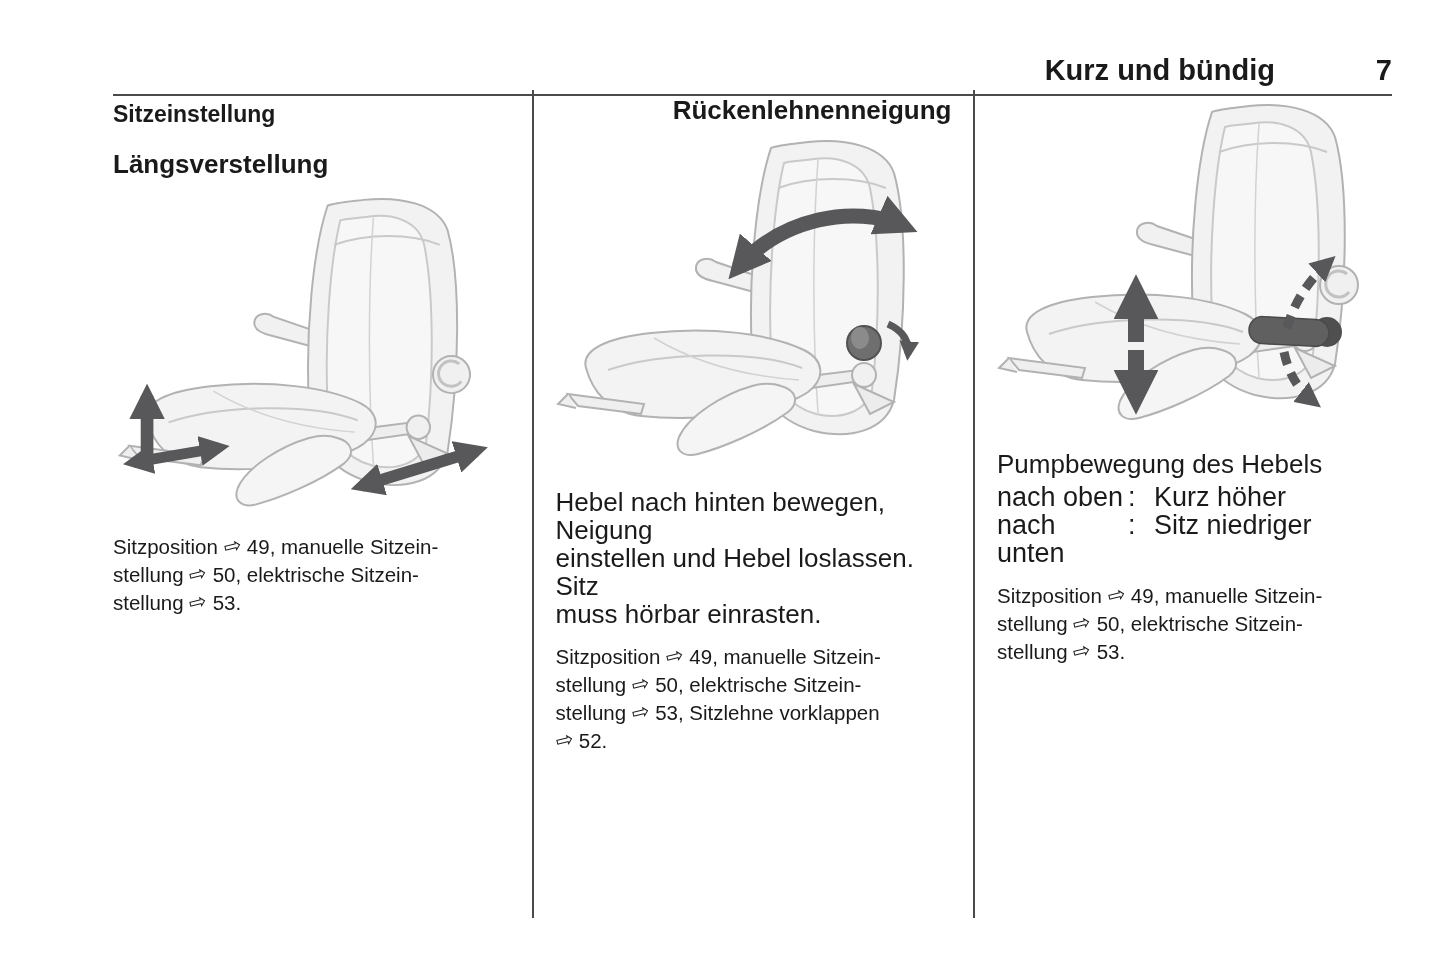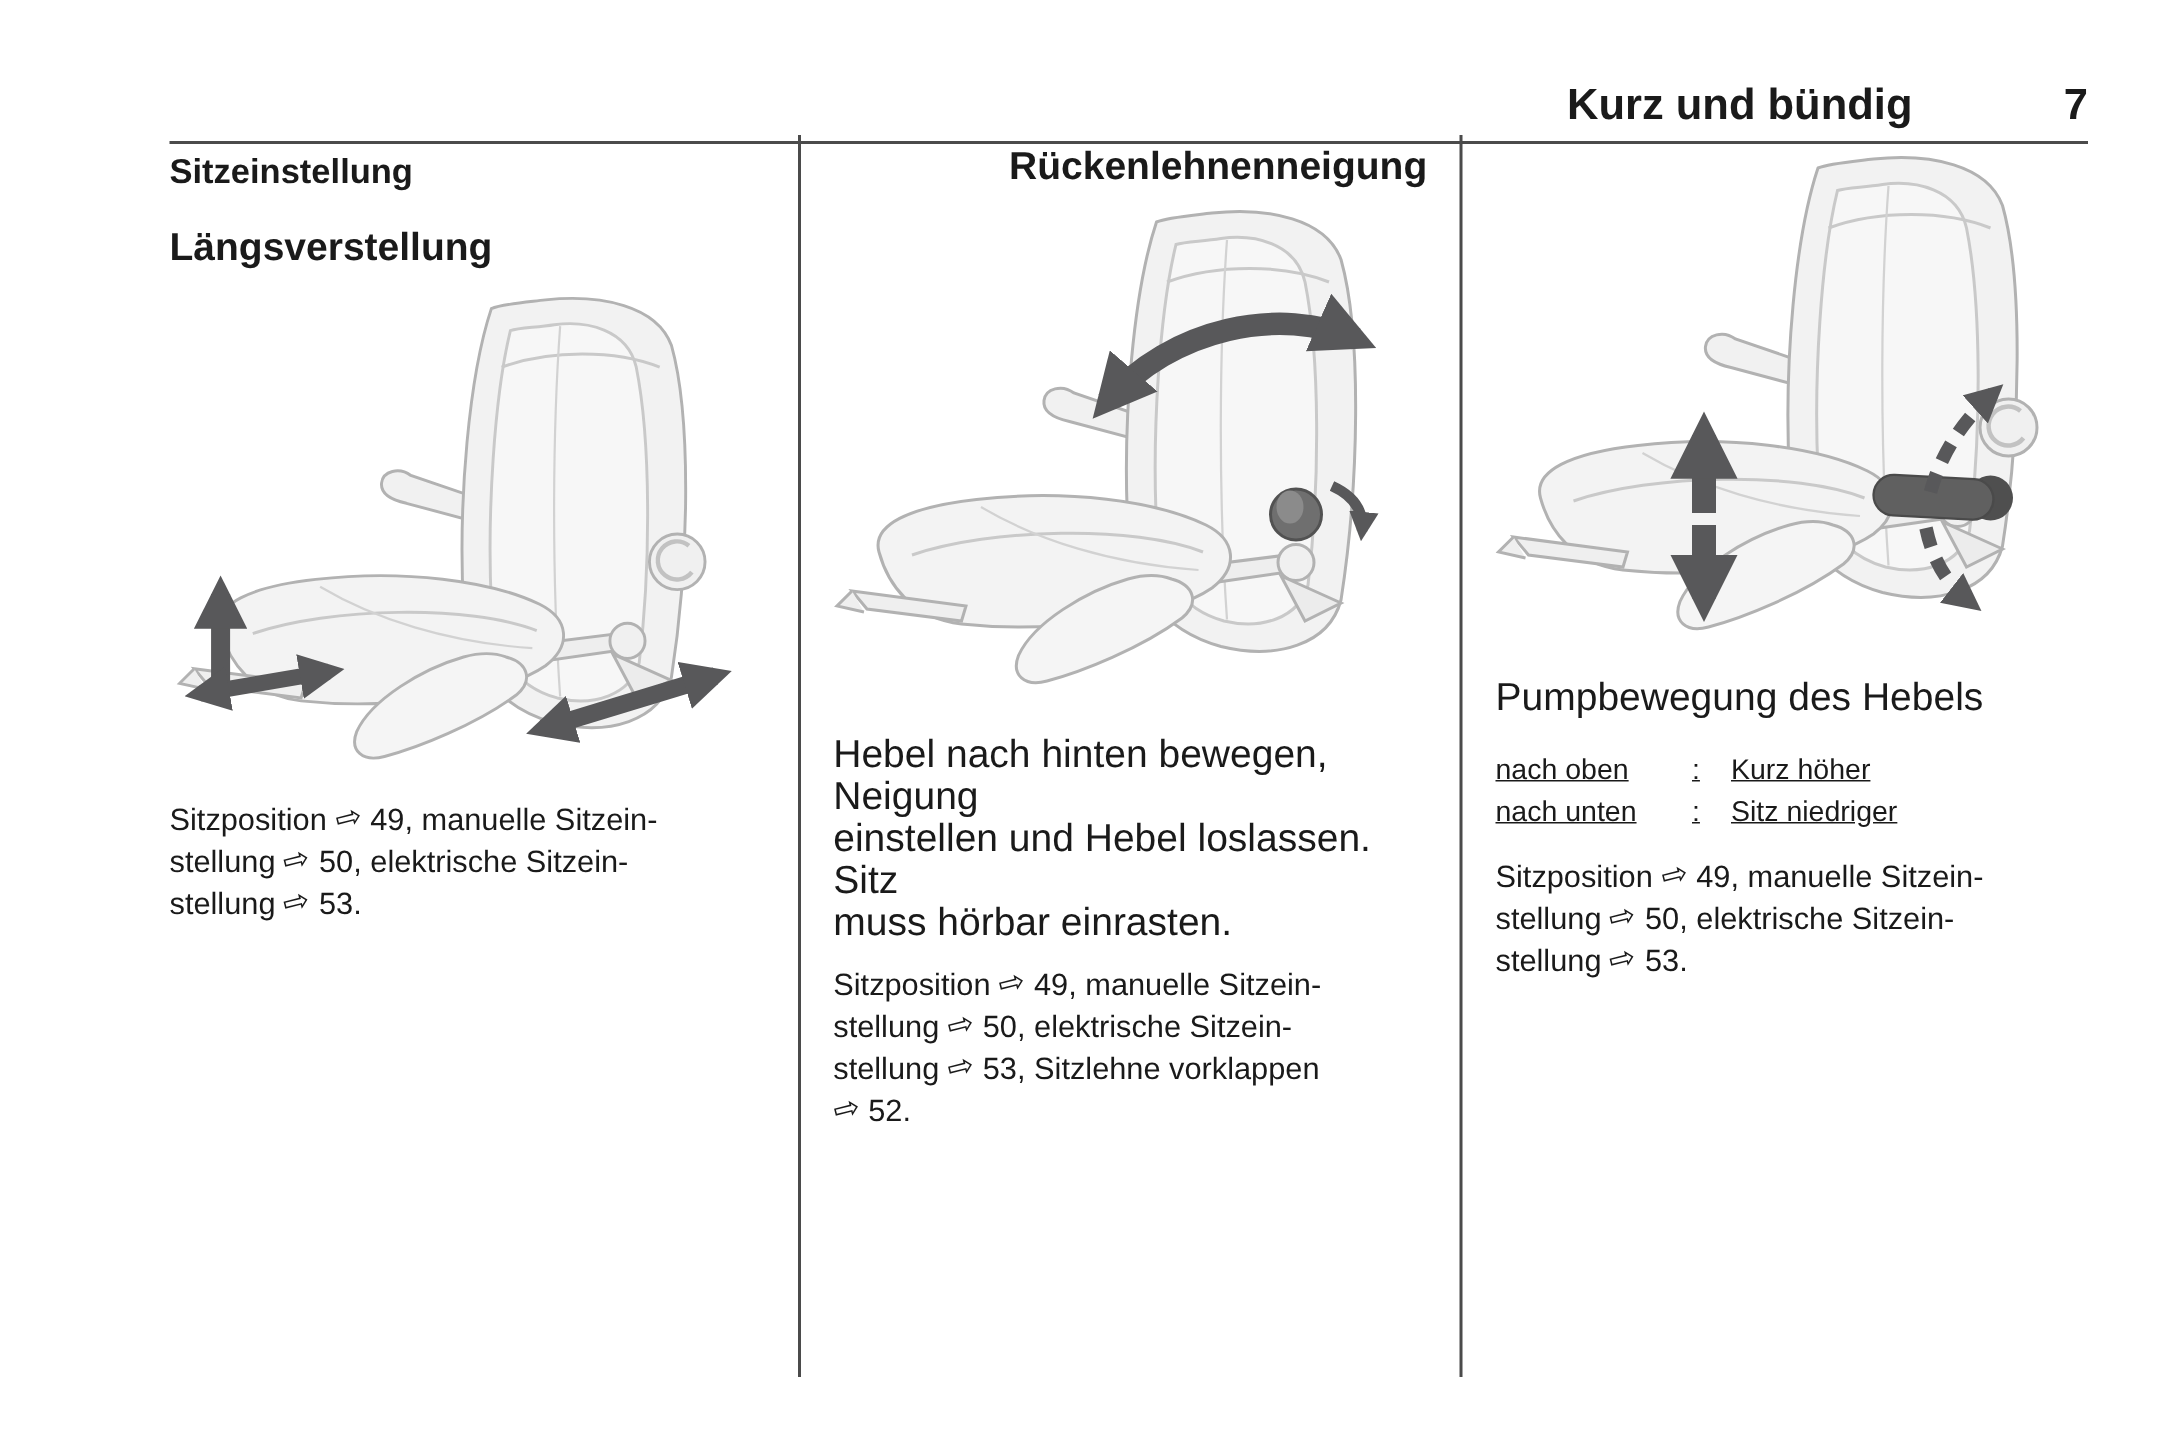--- a/index.html
+++ b/index.html
@@ -85,26 +85,25 @@
 
   p.body-text {
     font-size: 26px;
     line-height: 28px;
     margin: 20px 0 0 0;
     white-space: pre-line;
   }
   .col-3 p.body-text { margin-top: 18px; }
 
   .pump-actions {
-    margin-top: 22px;
+    margin-top: 5px;
     display: grid;
     grid-template-columns: 131px 26px auto;
-    font-size: 19px;
+    font-size: 27px;
     line-height: 28px;
-    text-decoration: underline;
   }
 
   p.reference-text {
     font-size: 20.5px;
     line-height: 28px;
     margin: 15px 0 0 0;
     white-space: pre-line;
   }
 
   .ref-arrow {

